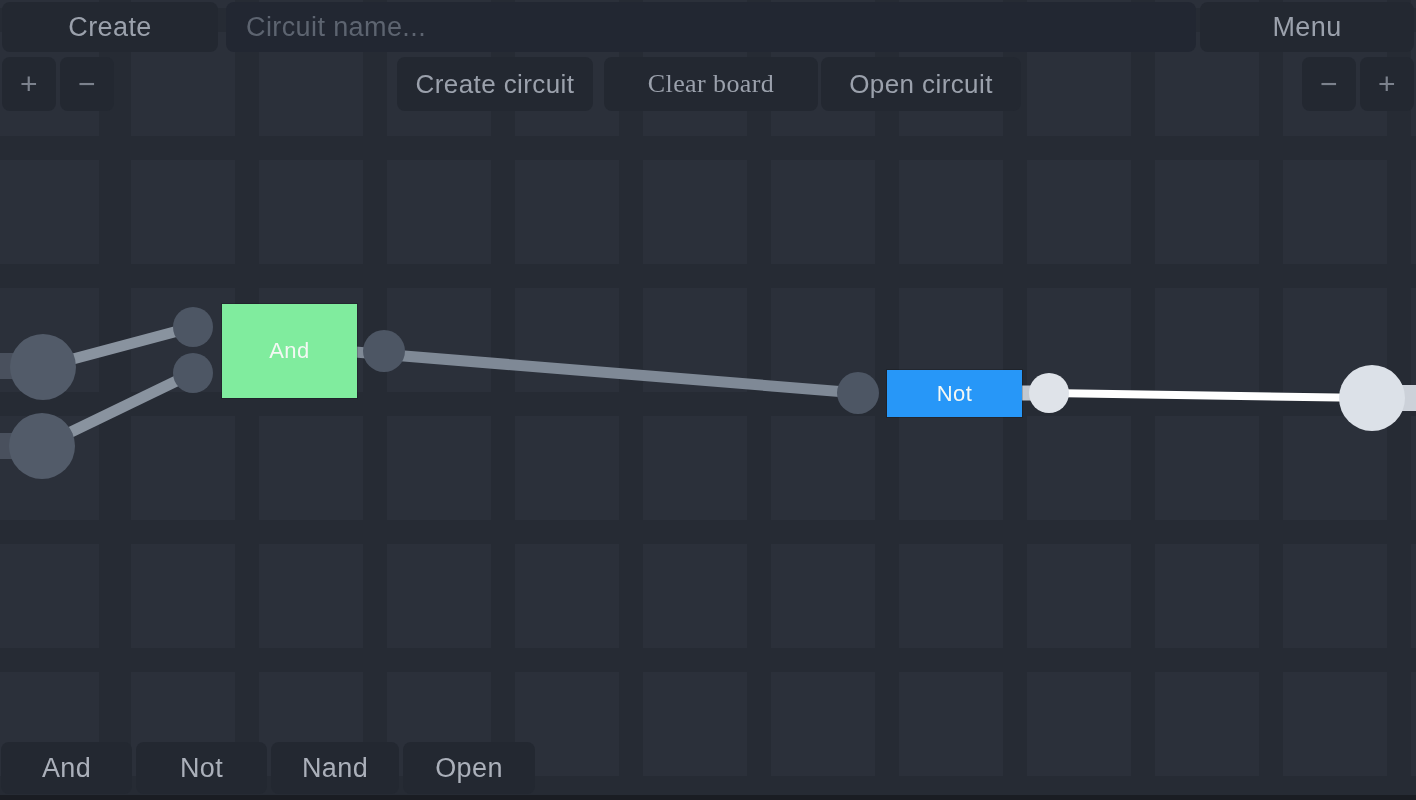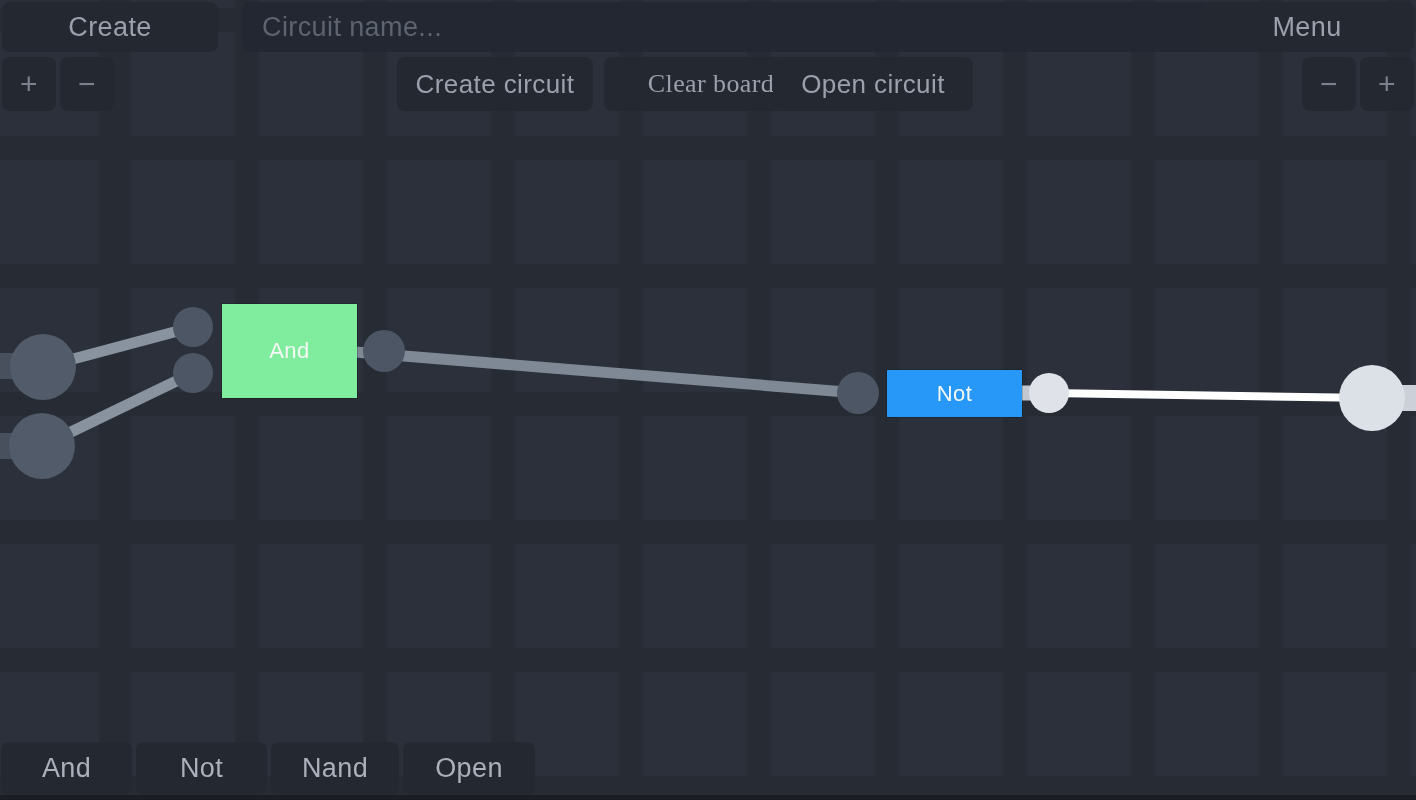--- a/index.html
+++ b/index.html
@@ -15,21 +15,21 @@
   .btn{
     position:absolute;background:#232831;border:none;border-radius:8px;
     color:#9ba1ac;display:flex;align-items:center;justify-content:center;
     font-family:inherit;font-size:26px;letter-spacing:.4px;cursor:pointer;
     box-sizing:border-box;padding:0;text-align:center;
   }
   .zoombtn{font-size:30px;color:#7c828d;font-weight:400;}
   .row1{top:2px;height:50px;font-size:27px;}
   .row2{top:57px;height:54px;}
   #circuit-name{
-    position:absolute;top:2px;left:242px;width:970px;height:50px;
+    position:absolute;top:2px;left:226px;width:970px;height:50px;
     background:#222732;border:none;border-radius:8px;outline:none;
     color:#84cc16;font-family:inherit;font-size:27px;letter-spacing:.4px;
     padding:0 20px;box-sizing:border-box;
   }
   #circuit-name::placeholder{color:#5d6470;opacity:1;}
   #board-svg{position:absolute;left:0;top:0;z-index:1;}
   .gate{
     position:absolute;z-index:2;display:flex;align-items:center;justify-content:center;
     color:#f4f8f4;font-size:22px;letter-spacing:.5px;
     box-shadow:0 0 0 1px rgba(0,0,0,0.18);
@@ -70,21 +70,21 @@
 </div>
 
 <button class="btn row1 ui" style="left:2px;width:216px;">Create</button>
 <input id="circuit-name" class="ui" type="text" placeholder="Circuit name..." style="">
 <button class="btn row1 ui" style="left:1200px;width:214px;">Menu</button>
 
 <button class="btn row2 zoombtn ui" style="left:2px;width:54px;">+</button>
 <button class="btn row2 zoombtn ui" style="left:60px;width:54px;">−</button>
 <button class="btn row2 ui" style="left:397px;width:196px;">Create circuit</button>
 <button class="btn row2 ui" style="left:604px;width:214px;font-family:Liberation Serif, serif;">Clear board</button>
-<button class="btn row2 ui" style="left:773px;width:200px;">Open circuit</button>
+<button class="btn row2 ui" style="left:821px;width:200px;">Open circuit</button>
 <button class="btn row2 zoombtn ui" style="left:1302px;width:54px;">−</button>
 <button class="btn row2 zoombtn ui" style="left:1360px;width:54px;">+</button>
 
 <button class="btn palette-btn ui" style="left:1px;width:131px;">And</button>
 <button class="btn palette-btn ui" style="left:136px;width:131px;">Not</button>
 <button class="btn palette-btn ui" style="left:271px;width:128px;">Nand</button>
 <button class="btn palette-btn ui" style="left:403px;width:132px;">Open</button>
 
 <div id="bottom-strip"></div>
 

